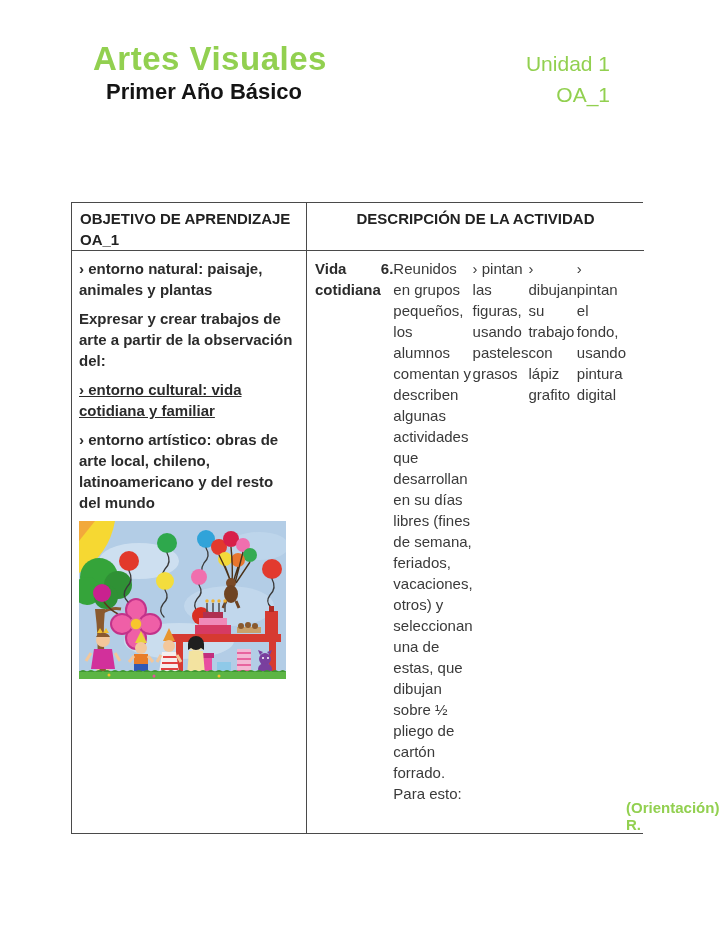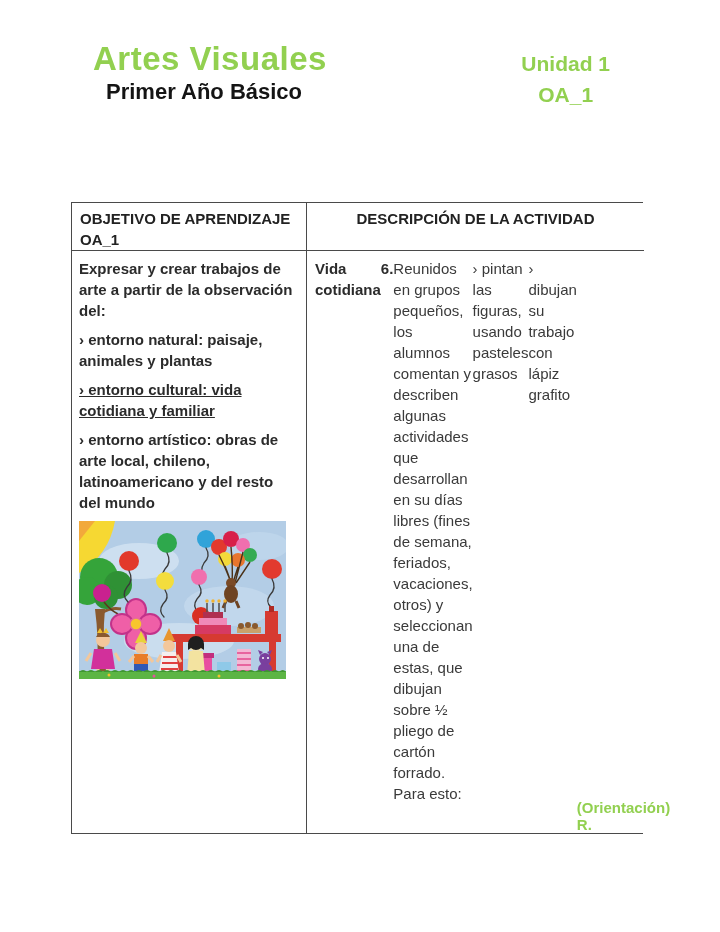--- a/index.html
+++ b/index.html
@@ -12,22 +12,22 @@
   
   .doc-title {
     position:absolute; left:93px; top:40px;
     font-size:33px; font-weight:bold; color:#92D050; letter-spacing:0.5px;
   }
   .doc-subtitle {
     position:absolute; left:106px; top:79px;
     font-size:22px; font-weight:bold; color:#141414;
   }
   .header-right {
-    position:absolute; right:110px; top:48px; text-align:center;
-    font-size:21px; font-weight:bold; color:#92D050; line-height:31px;
+    position:absolute; right:110px; top:48px; text-align:right;
+    font-size:21px; font-weight:normal; color:#92D050; line-height:31px;
   }
   
   .section-title {
     position:absolute; left:73px; top:160px; width:494px; text-align:center;
     font-size:20px; font-weight:bold; color:#4d4d4d; letter-spacing:0.3px;
   }
   
   .doc-table {
     position:absolute; left:71px; top:202px; width:572px;
     display:grid; grid-template-columns:235px 337px;
@@ -80,22 +80,22 @@
     <div>Unidad 1</div>
     <div>OA_1</div>
   </div>
 
 
   <div class="doc-table">
     <div class="cell th-left">OBJETIVO DE APRENDIZAJE OA_1</div>
     <div class="cell th-right">DESCRIPCIÓN DE LA ACTIVIDAD</div>
 
     <div class="cell td-left">
+      <p>› entorno natural: paisaje, animales y plantas</p>
       <p>Expresar y crear trabajos de arte a partir de la observación del:</p>
-      <p>› entorno natural: paisaje, animales y plantas</p>
       <p class="underlined">› entorno cultural: vida cotidiana y familiar</p>
       <p>› entorno artístico: obras de arte local, chileno, latinoamericano y del resto del mundo</p>
 
       <svg class="illustration" width="207" height="158" viewBox="0 0 207 158" xmlns="http://www.w3.org/2000/svg">
 
         <rect x="0" y="0" width="207" height="158" fill="#b3cde6"></rect>
         <ellipse cx="60" cy="40" rx="40" ry="18" fill="#d9e7f4" opacity="0.7"></ellipse>
         <ellipse cx="150" cy="85" rx="45" ry="20" fill="#c7dbee" opacity="0.7"></ellipse>
         <ellipse cx="100" cy="120" rx="55" ry="18" fill="#d9e7f4" opacity="0.6"></ellipse>
         <ellipse cx="180" cy="25" rx="30" ry="14" fill="#c2d8ec" opacity="0.7"></ellipse>
@@ -229,17 +229,18 @@
         </g>
       </svg>
     </div>
 
     <div class="cell td-right">
       <div class="cell-heading">Vida cotidiana</div>
       <div class="cell-number">6.</div>
       <div class="intro">Reunidos en grupos pequeños, los alumnos comentan y describen algunas actividades que desarrollan en su días libres (fines de semana, feriados, vacaciones, otros) y seleccionan una de estas, que dibujan sobre ½ pliego de cartón forrado. Para esto:</div>
       <div class="bullet">› pintan las figuras, usando pasteles grasos</div>
       <div class="bullet">› dibujan su trabajo con lápiz grafito</div>
+      <div class="bullet">› pintan el fondo, usando pintura digital</div>
       <div class="orientation-note">(Orientación) R.</div>
     </div>
   </div>
 
 </div>
 
 </body></html>

